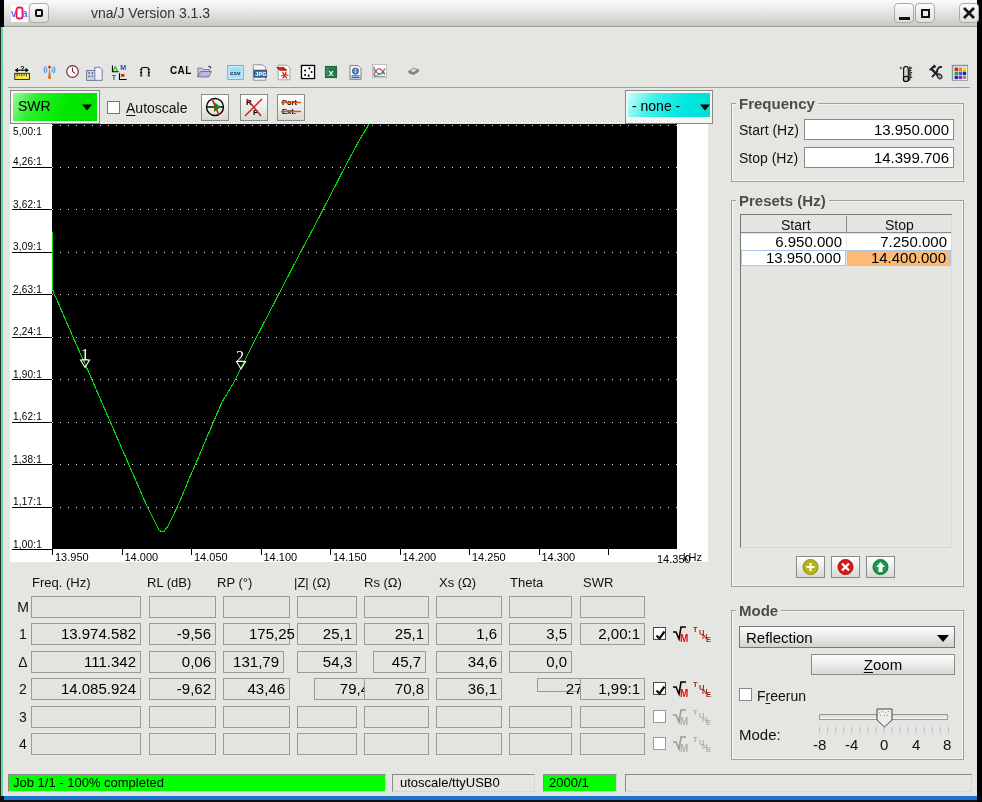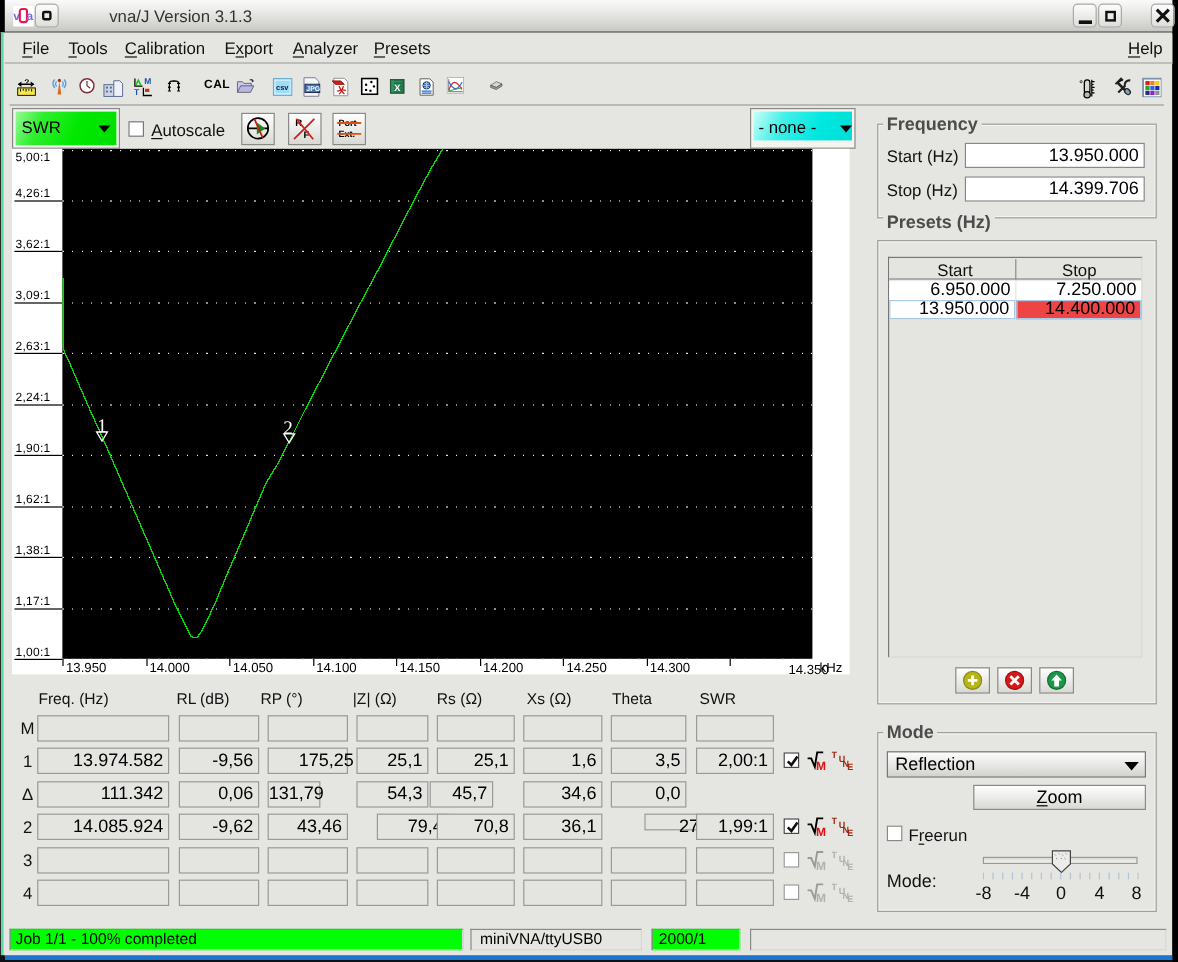--- a/index.html
+++ b/index.html
@@ -54,29 +54,20 @@
         <div class="abs" style="left:4px;top:13px;width:11px;height:2.5px;background:#111;"></div>
       </div>
 <div class="tbtn" style="left:911px;">
         <div class="abs" style="left:5px;top:5px;width:9px;height:9px;border:2px solid #111;"></div>
       </div>
 <div class="tbtn" style="left:955px;">
         <svg width="18" height="18" style="position:absolute;left:0;top:0;">
           <path d="M4 4 L14 14 M14 4 L4 14" stroke="#111" stroke-width="2.6"></path>
         </svg>
       </div>
-</div>
-<div id="menubar" class="abs">
-<span class="mi" style="left:14.5px;"><u>F</u>ile</span>
-<span class="mi" style="left:53px;"><u>T</u>ools</span>
-<span class="mi" style="left:100px;"><u>C</u>alibration</span>
-<span class="mi" style="left:183px;">E<u>x</u>port</span>
-<span class="mi" style="left:240px;"><u>A</u>nalyzer</span>
-<span class="mi" style="left:307.5px;"><u>P</u>resets</span>
-<span class="mi" style="left:936px;"><u>H</u>elp</span>
 </div>
 <svg class="abs" style="left:14px;top:64px;" width="17" height="17" viewBox="0 0 22 22">
       <rect x="1" y="12" width="19" height="8" fill="#f6e84a" stroke="#000"></rect>
       <path d="M4 13v3M7 13v2M10 13v3M13 13v2M16 13v3" stroke="#000" stroke-width="1"></path>
       <path d="M2 8h16" stroke="#000" stroke-width="1.5"></path>
       <path d="M5 5l-4 3 4 3z M15 5l4 3-4 3z" fill="#000"></path>
       <text x="8" y="9" font-size="9" font-weight="bold" fill="#000">?</text>
     </svg>
 <svg class="abs" style="left:41px;top:64px;" width="17" height="17" viewBox="0 0 22 22">
       <path d="M11 5 L9 19 L13 19 Z" fill="#e06818"></path>
@@ -319,23 +310,23 @@
     </svg>
 <svg class="abs" style="left:693px;top:625px;" width="18" height="18" viewBox="0 0 18 18">
       <text x="0" y="7" font-size="7.5" font-weight="bold" fill="#a02810">T</text>
       <text x="6" y="10" font-size="7.5" font-weight="bold" fill="#a02810">U</text>
       <text x="9" y="14" font-size="7.5" font-weight="bold" fill="#a02810">N</text>
       <text x="13" y="17" font-size="7.5" font-weight="bold" fill="#a02810">E</text>
     </svg>
 <span class="abs" style="left:17px;top:653.5px;width:12px;text-align:center;font-size:14px;color:#111;">Δ</span>
 <div class="mfield" style="left:31px;top:650.5px;width:110px;height:22px;line-height:20px;">111.342</div>
 <div class="mfield" style="left:149px;top:650.5px;width:67px;height:22px;line-height:20px;">0,06</div>
-<div class="mfield" style="left:223px;top:650.5px;width:44px;height:22px;line-height:20px;">131,79</div>
+<div class="mfield" style="left:223px;top:650.5px;width:61px;height:22px;line-height:20px;">131,79</div>
 <div class="mfield" style="left:297px;top:650.5px;width:60px;height:22px;line-height:20px;">54,3</div>
-<div class="mfield" style="left:358px;top:650.5px;width:53px;height:22px;line-height:20px;">45,7</div>
+<div class="mfield" style="left:373px;top:650.5px;width:53px;height:22px;line-height:20px;">45,7</div>
 <div class="mfield" style="left:436px;top:650.5px;width:66px;height:22px;line-height:20px;">34,6</div>
 <div class="mfield" style="left:509px;top:650.5px;width:63px;height:22px;line-height:20px;">0,0</div>
 <span class="abs" style="left:17px;top:681.0px;width:12px;text-align:center;font-size:14px;color:#111;">2</span>
 <div class="mfield" style="left:31px;top:678.0px;width:110px;height:22px;line-height:20px;">14.085.924</div>
 <div class="mfield" style="left:149px;top:678.0px;width:67px;height:22px;line-height:20px;">-9,62</div>
 <div class="mfield" style="left:223px;top:678.0px;width:67px;height:22px;line-height:20px;">43,46</div>
 <div class="mfield" style="left:297px;top:678.0px;width:60px;height:22px;line-height:20px;margin-left:17px;">79,4</div>
 <div class="mfield" style="left:364px;top:678.0px;width:65px;height:22px;line-height:20px;">70,8</div>
 <div class="mfield" style="left:436px;top:678.0px;width:66px;height:22px;line-height:20px;">36,1</div>
 <div class="mfield" style="left:537px;top:678.0px;width:63px;height:14px;line-height:20px;padding-left:14px;">27,0</div>
@@ -387,40 +378,40 @@
       <path d="M1 7 h3 l3 7 2-12 h5" fill="none" stroke="#9a9a9a" stroke-width="1.6"></path>
       <text x="8" y="17" font-size="10" font-weight="bold" fill="#b0b0b0">M</text>
     </svg>
 <svg class="abs" style="left:693px;top:735px;" width="18" height="18" viewBox="0 0 18 18">
       <text x="0" y="7" font-size="7.5" font-weight="bold" fill="#b0b0b0">T</text>
       <text x="6" y="10" font-size="7.5" font-weight="bold" fill="#b0b0b0">U</text>
       <text x="9" y="14" font-size="7.5" font-weight="bold" fill="#b0b0b0">N</text>
       <text x="13" y="17" font-size="7.5" font-weight="bold" fill="#b0b0b0">E</text>
     </svg>
 <div class="sbox" style="left:8px;top:774px;width:378px;height:18px;background:#00ff00;line-height:16px;padding-left:4px;">Job 1/1 - 100% completed</div>
-<div class="sbox" style="left:392px;top:774px;width:143px;height:18px;background:#e5e5e2;line-height:16px;padding-left:7px;">miniVNA/ttyUSB0</div>
+<div class="sbox" style="left:392px;top:774px;width:143px;height:18px;background:#e5e5e2;line-height:16px;padding-left:7px;">utoscale/ttyUSB0</div>
 <div class="sbox" style="left:543px;top:774px;width:74px;height:18px;background:#00ff00;line-height:16px;padding-left:5px;">2000/1</div>
 <div class="sbox" style="left:625px;top:774px;width:347px;height:18px;background:#e5e5e2;"></div>
 <div class="fieldset" style="left:731px;top:103px;width:233px;height:79px;"></div>
 <span class="legend" style="left:736px;top:95px;">Frequency</span>
 <span class="abs" style="left:739px;top:122px;font-size:14px;color:#111;">Start (Hz)</span>
 <div class="tfield" style="left:804px;top:119px;width:150px;height:21px;line-height:19px;">13.950.000</div>
 <span class="abs" style="left:739px;top:150px;font-size:14px;color:#111;">Stop (Hz)</span>
 <div class="tfield" style="left:804px;top:147px;width:150px;height:21px;line-height:19px;">14.399.706</div>
 <div class="fieldset" style="left:731px;top:200px;width:233px;height:387px;"></div>
-<span class="legend" style="left:736px;top:177px;">Presets (Hz)</span>
+<span class="legend" style="left:736px;top:192px;">Presets (Hz)</span>
 <div class="abs" style="left:740px;top:214px;width:212px;height:334px;border:1px solid;border-color:#777 #d8d8d5 #d8d8d5 #777;background:#e4e4e1;"></div>
 <div class="abs" style="left:741px;top:216px;width:210px;height:17px;background:#e4e4e1;border-bottom:1px solid #8a8a8a;"></div>
 <div class="abs" style="left:846px;top:216px;width:1px;height:17px;background:#8a8a8a;"></div>
 <span class="abs" style="left:781px;top:217px;font-size:14px;color:#111;">Start</span>
 <span class="abs" style="left:885px;top:217px;font-size:14px;color:#111;">Stop</span>
 <div class="abs" style="left:741px;top:234px;width:105px;height:16px;background:#fff;font-size:15px;text-align:right;padding-right:4px;line-height:16px;">6.950.000</div>
 <div class="abs" style="left:847px;top:234px;width:104px;height:16px;background:#fff;font-size:15px;text-align:right;padding-right:4px;line-height:16px;">7.250.000</div>
 <div class="abs" style="left:741px;top:250px;width:105px;height:16px;background:#fff;border:1px solid #a8c8e8;font-size:15px;text-align:right;padding-right:4px;line-height:14px;">13.950.000</div>
-<div class="abs" style="left:847px;top:250px;width:104px;height:16px;background:#ef4444;border:1px solid #a8c8e8;font-size:15px;text-align:right;padding-right:4px;line-height:14px;">14.400.000</div>
+<div class="abs" style="left:847px;top:250px;width:104px;height:16px;background:#fdba74;border:1px solid #a8c8e8;font-size:15px;text-align:right;padding-right:4px;line-height:14px;">14.400.000</div>
 <div class="btn" style="left:796px;top:556px;width:29px;height:22px;"><svg width="27" height="20">
         <circle cx="13.5" cy="10" r="7.5" fill="#b5b518" stroke="#8a8a10"></circle>
         <path d="M13.5 6v8 M9.5 10h8" stroke="#fff" stroke-width="2.2"></path>
       </svg></div>
 <div class="btn" style="left:831px;top:556px;width:29px;height:22px;"><svg width="27" height="20">
         <circle cx="13.5" cy="10" r="7.5" fill="#d81818" stroke="#a01010"></circle>
         <path d="M10 6.5 L17 13.5 M17 6.5 L10 13.5" stroke="#fff" stroke-width="2.4"></path>
       </svg></div>
 <div class="btn" style="left:866px;top:556px;width:29px;height:22px;"><svg width="27" height="20">
         <circle cx="13.5" cy="10" r="7.5" fill="#189848" stroke="#107030"></circle>

